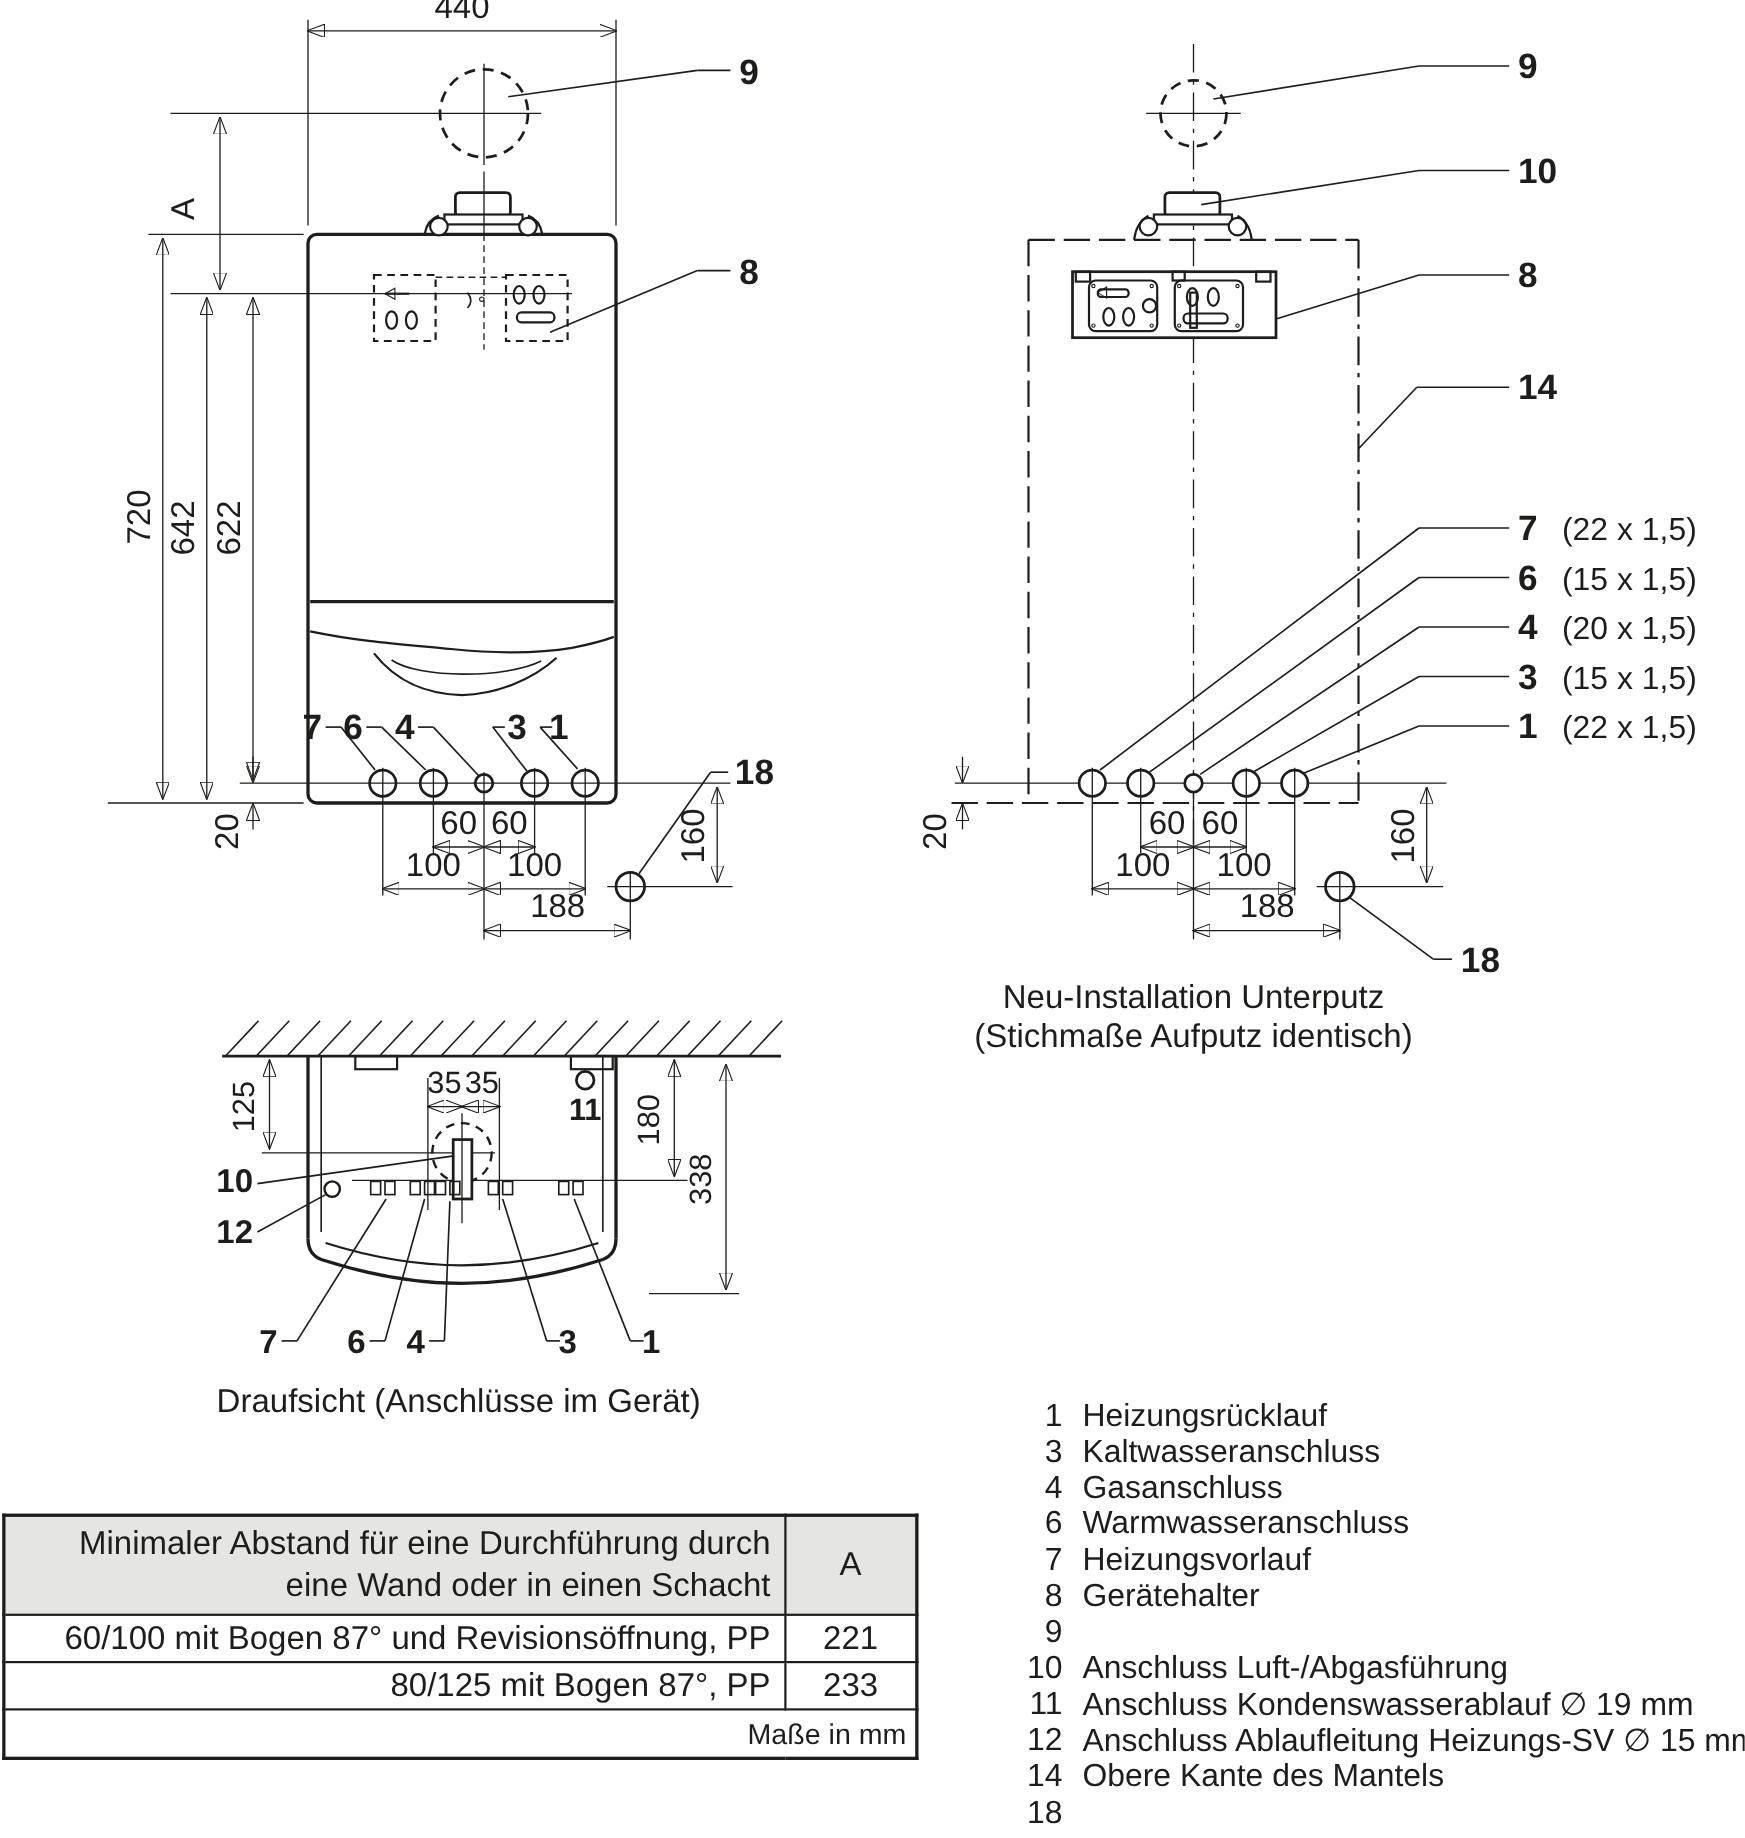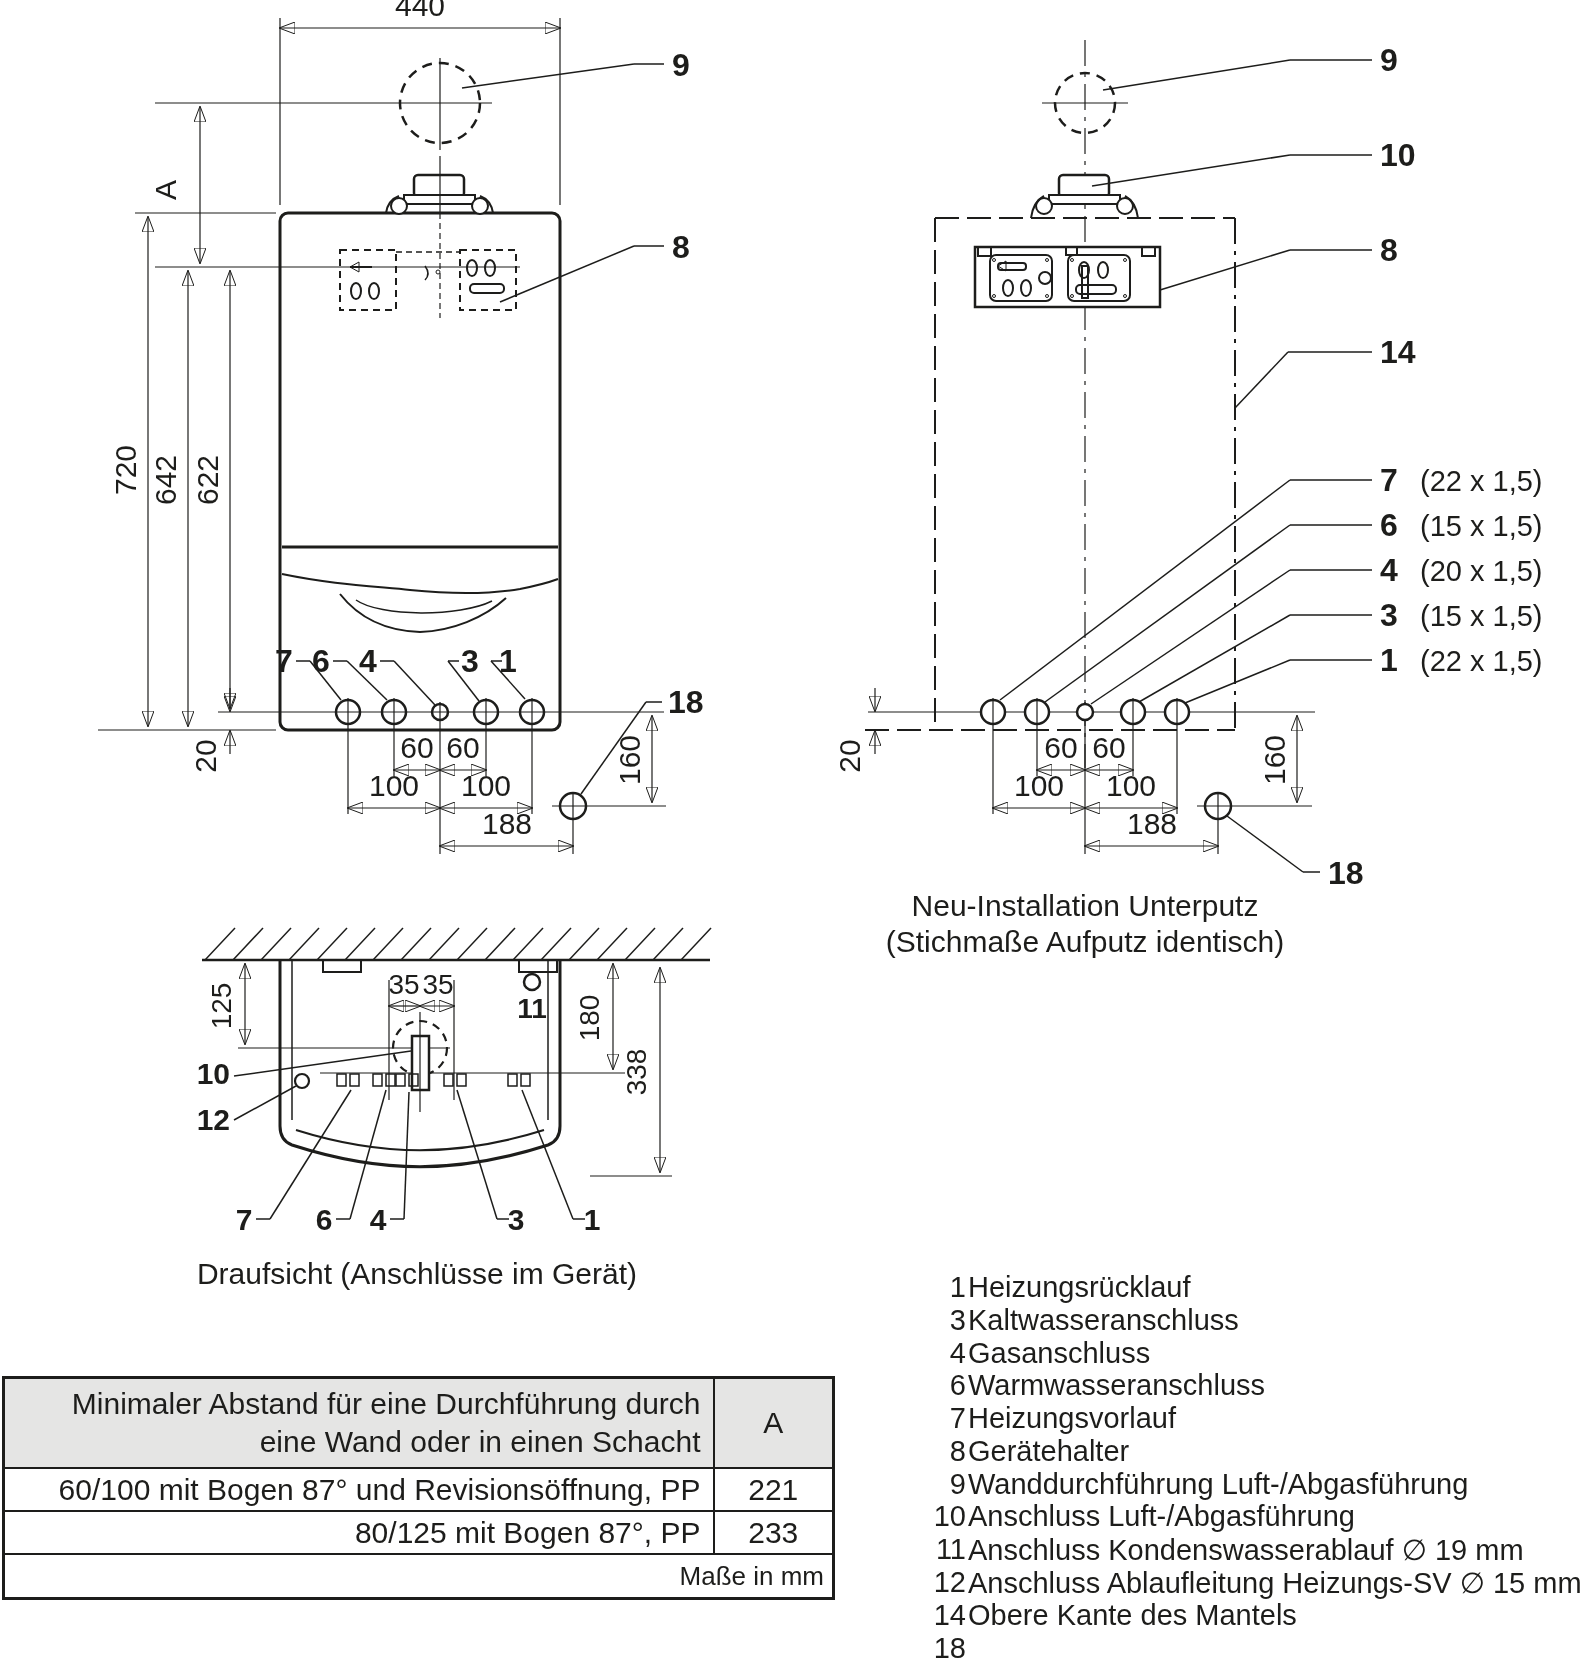--- a/index.html
+++ b/index.html
@@ -23,21 +23,21 @@
   .ctable{border:3px solid #1d1d1b;}
   .ctable .hd{background:#e5e5e4;height:84px;line-height:38px;}
   .ctable .hdA{background:#e5e5e4;text-align:center;}
   .ctable .rowlbl{height:37px;}
   .ctable .val{text-align:center;}
   .ctable .foot{height:38px;font-size:26px;text-align:right;padding-right:8px;}
   
   .legend{width:726px;}
   .lg-item{display:flex;height:32.8px;align-items:center;font-size:29px;}
   .lg-num{width:106px;text-align:right;flex:0 0 106px;}
-  .lg-txt{margin-left:2px;white-space:nowrap;}
+  .lg-txt{margin-left:18px;white-space:nowrap;}
 </style>
 </head>
 <body>
 
 <svg class="abs" style="left:0;top:0" width="720" height="870" viewBox="0 0 720 870">
   <defs>
     <marker id="m1" markerUnits="userSpaceOnUse" markerWidth="16" markerHeight="12" refX="15" refY="6" orient="auto-start-reverse">
       <path d="M0,0 L16,6 L0,12 z" fill="#1d1d1b" stroke="none"></path>
     </marker>
   </defs>
@@ -506,21 +506,20 @@
   <div class="lg-item">
       <span class="lg-num">7</span>
       <span class="lg-txt">Heizungsvorlauf</span>
     </div>
   <div class="lg-item">
       <span class="lg-num">8</span>
       <span class="lg-txt">Gerätehalter</span>
     </div>
   <div class="lg-item">
       <span class="lg-num">9</span>
-      <span class="lg-txt">Wanddurchführung Luft-/Abgasführung</span>
     </div>
   <div class="lg-item">
       <span class="lg-num">10</span>
       <span class="lg-txt">Anschluss Luft-/Abgasführung</span>
     </div>
   <div class="lg-item">
       <span class="lg-num">11</span>
       <span class="lg-txt">Anschluss Kondenswasserablauf ∅ 19 mm</span>
     </div>
   <div class="lg-item">

